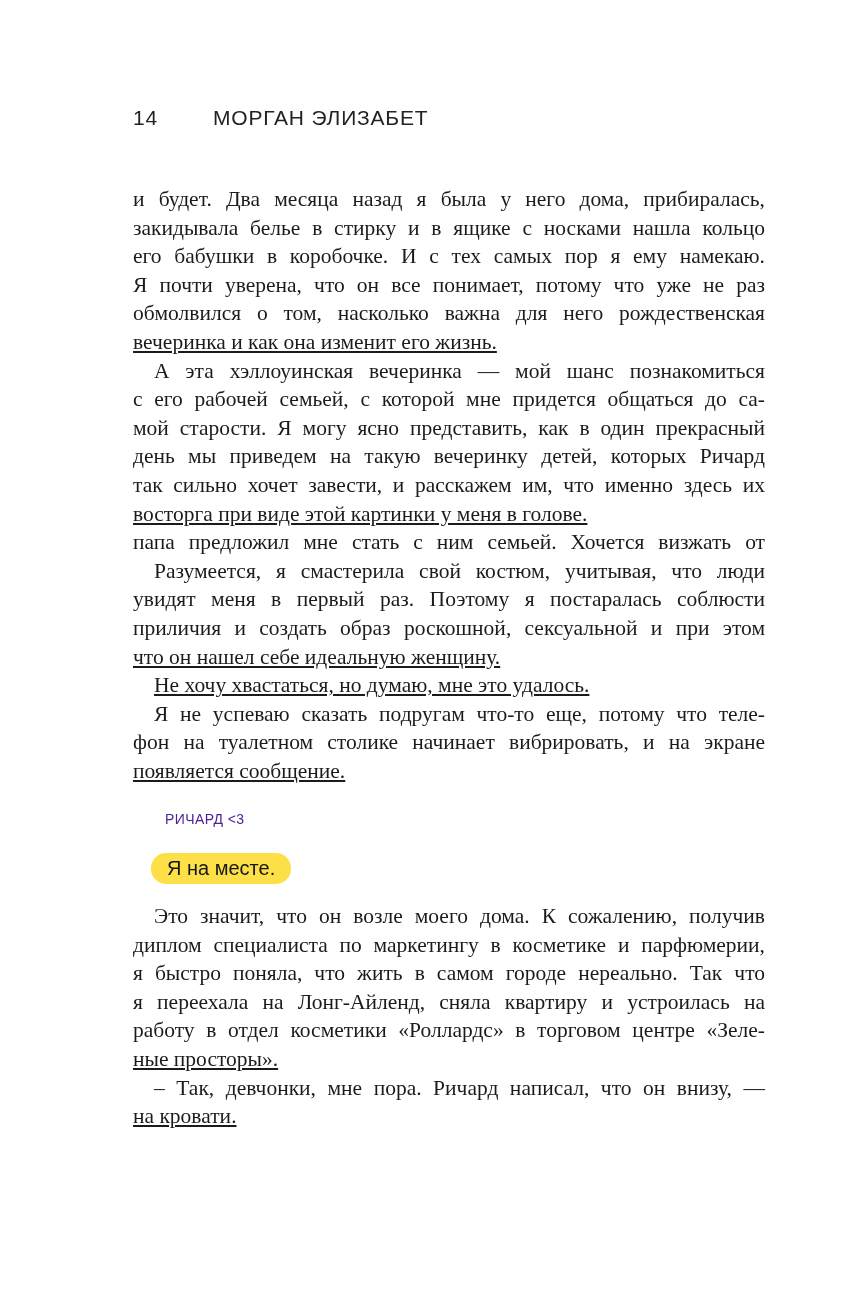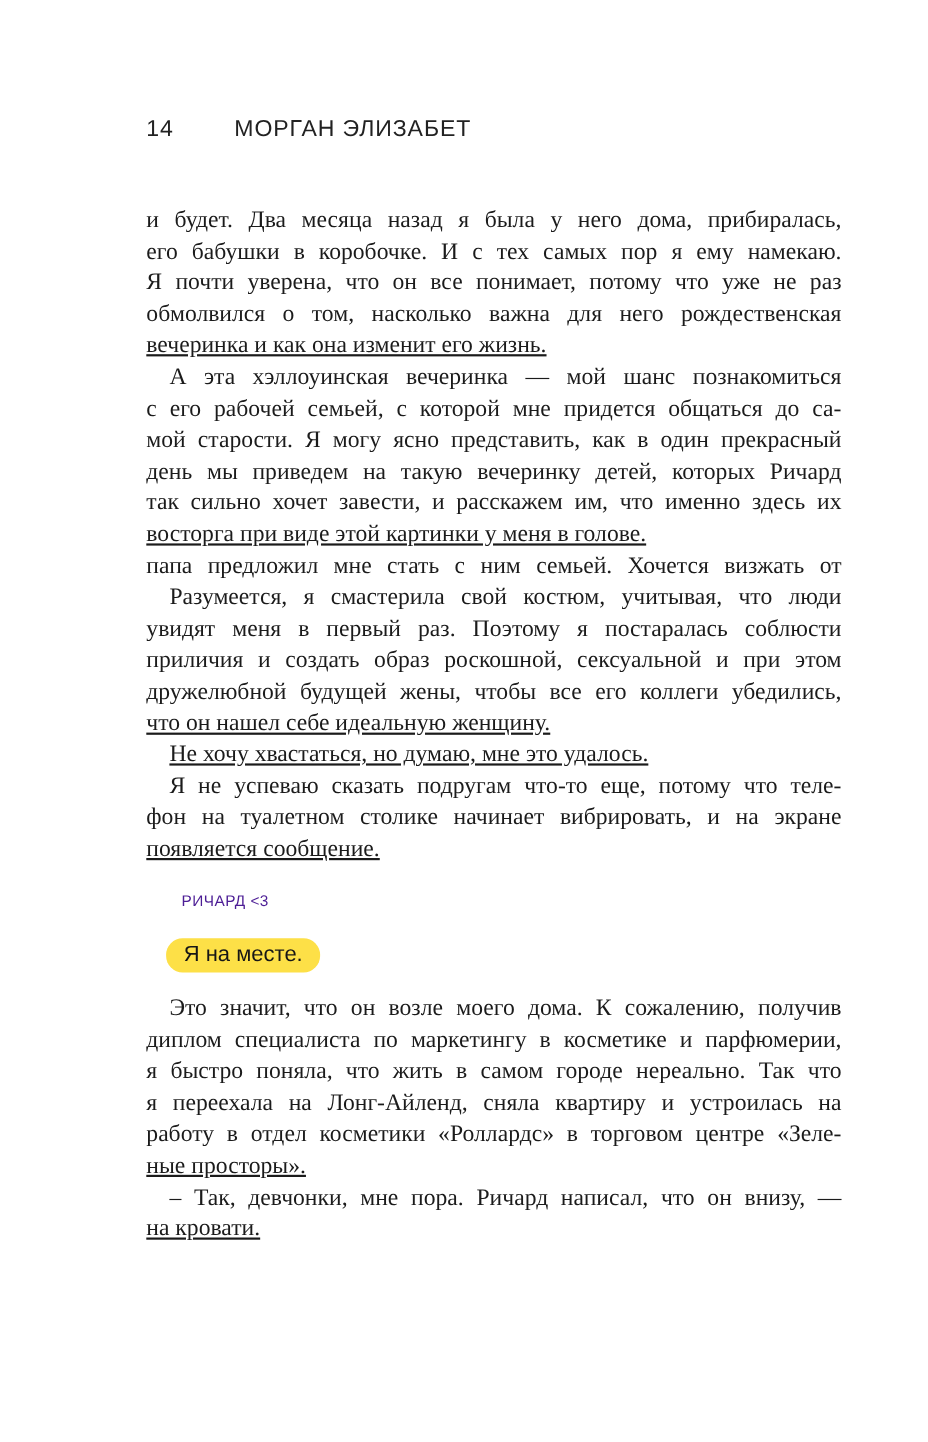--- a/index.html
+++ b/index.html
@@ -75,37 +75,37 @@
 
 <div class="page">
 
   <header class="running-head">
     <span class="pagenum">14</span>
     <span class="runtitle">МОРГАН ЭЛИЗАБЕТ</span>
   </header>
 
   <main class="text-block block1">
     <div class="line">и будет. Два месяца назад я была у него дома, прибиралась,</div>
+    <div class="line">закидывала белье в стирку и в ящике с носками нашла кольцо</div>
     <div class="line">его бабушки в коробочке. И с тех самых пор я ему намекаю.</div>
     <div class="line">Я почти уверена, что он все понимает, потому что уже не раз</div>
     <div class="line">обмолвился о том, насколько важна для него рождественская</div>
     <div class="line end">вечеринка и как она изменит его жизнь.</div>
 
     <div class="line ind">А эта хэллоуинская вечеринка — мой шанс познакомиться</div>
     <div class="line">с его рабочей семьей, с которой мне придется общаться до са-</div>
     <div class="line">мой старости. Я могу ясно представить, как в один прекрасный</div>
     <div class="line">день мы приведем на такую вечеринку детей, которых Ричард</div>
     <div class="line">так сильно хочет завести, и расскажем им, что именно здесь их</div>
     <div class="line end">восторга при виде этой картинки у меня в голове.</div>
     <div class="line">папа предложил мне стать с ним семьей. Хочется визжать от</div>
 
     <div class="line ind">Разумеется, я смастерила свой костюм, учитывая, что люди</div>
     <div class="line">увидят меня в первый раз. Поэтому я постаралась соблюсти</div>
     <div class="line">приличия и создать образ роскошной, сексуальной и при этом</div>
-    <div class="line">дружелюбной будущей жены, чтобы все его коллеги убедились,</div>
     <div class="line end">что он нашел себе идеальную женщину.</div>
 
     <div class="line ind end">Не хочу хвастаться, но думаю, мне это удалось.</div>
 
     <div class="line ind">Я не успеваю сказать подругам что-то еще, потому что теле-</div>
     <div class="line">фон на туалетном столике начинает вибрировать, и на экране</div>
     <div class="line end">появляется сообщение.</div>
   </main>
 
   <div class="msg-label">РИЧАРД &lt;3</div>

